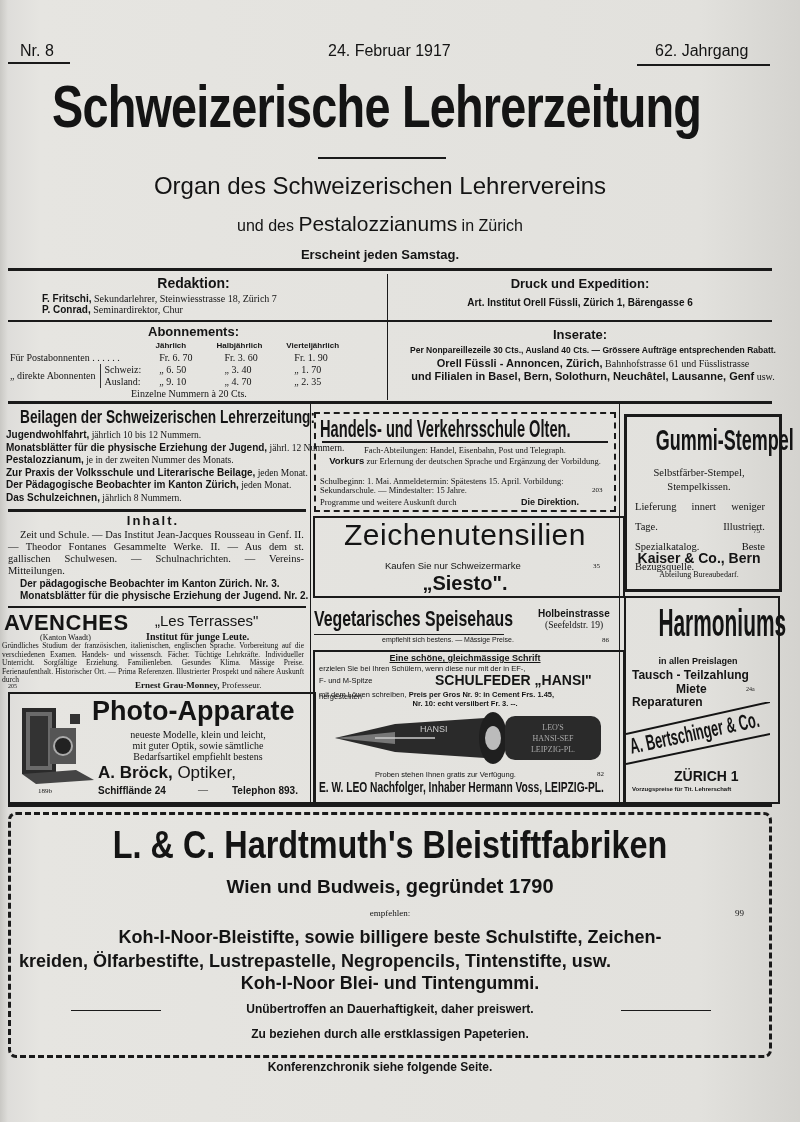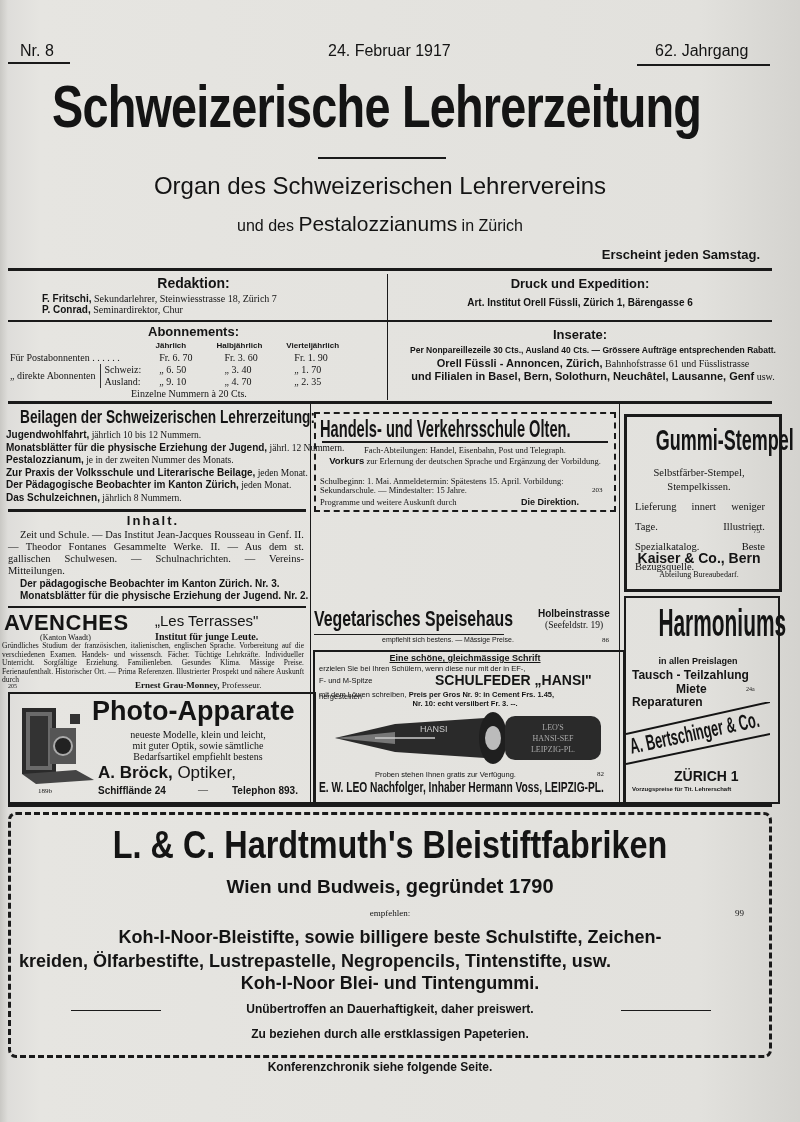--- a/index.html
+++ b/index.html
@@ -11,21 +11,21 @@
   .b{font-weight:bold;}
   .rule{position:absolute;background:#1a1a1a;}
   
   #nr{left:20px;top:42px;font-size:16px;}
   #date{left:328px;top:42px;font-size:16px;}
   #vol{left:655px;top:42px;font-size:16px;}
   #title{left:52px;top:72px;width:660px;font-size:60px;font-weight:bold;letter-spacing:-1px;font-family:"Liberation Sans",sans-serif;transform:scaleX(0.78);transform-origin:left top;white-space:nowrap;}
   #organ{left:0;width:760px;top:172px;font-size:24px;}
   #und{left:0;width:760px;top:212px;font-size:16px;}
   #und .big{font-size:21px;font-weight:normal;}
-  #erscheint{left:0;width:760px;top:247px;font-size:13px;font-weight:bold;text-align:right;}
+  #erscheint{left:0;width:760px;top:247px;font-size:13px;font-weight:bold;}
   .box{position:absolute;border:2px solid #1a1a1a;padding-left:8px;}
   .dash{position:absolute;border:3px dashed #1a1a1a;}
   table.ab{border-collapse:collapse;font-size:10px;}
   table.ab td{padding:0 4px;line-height:12px;white-space:nowrap;}
 </style>
 </head>
 <body>
 
 <div class="page">
 
@@ -117,21 +117,21 @@
   <div class="abs sans b" style="left:20px;top:578px;font-size:10px;line-height:12px;white-space:nowrap">
     <div>Der pädagogische Beobachter im Kanton Zürich.  Nr. 3.</div>
     <div>Monatsblätter für die physische Erziehung der Jugend.  Nr. 2.</div>
   </div>
   <div class="rule" style="left:8px;top:606px;width:298px;height:2px"></div>
 
   <div class="abs" style="left:0;top:608px;width:306px;height:82px">
     <div class="abs sans b" style="left:4px;top:2px;font-size:22px;letter-spacing:0.5px">AVENCHES</div>
     <div class="abs" style="left:40px;top:25px;font-size:8px">(Kanton Waadt)</div>
     <div class="abs sans" style="left:155px;top:4px;font-size:15px">„Les Terrasses"</div>
-    <div class="abs b" style="left:155px;top:23px;font-size:10px">Institut für junge Leute.</div>
+    <div class="abs b" style="left:146px;top:23px;font-size:10px">Institut für junge Leute.</div>
     <div class="abs" style="left:2px;top:34px;width:302px;font-size:7.5px;line-height:8.5px;text-align:justify">Gründliches Studium der französischen, italienischen, englischen Sprache. Vorbereitung auf die verschiedenen Examen. Handels- und wissensch. Fächer. Tüchtige Lehrkräfte. Individueller Unterricht. Sorgfältige Erziehung. Familienleben. Gesundes Klima. Mässige Preise. Ferienaufenthalt. Historischer Ort. — Prima Referenzen. Illustrierter Prospekt und nähere Auskunft durch</div>
     <div class="abs" style="left:8px;top:75px;font-size:6px">205</div>
     <div class="abs" style="left:135px;top:72px;font-size:9px;white-space:nowrap"><b>Ernest Grau-Monney,</b> <span>Professeur.</span></div>
   </div>
 
   <div class="box" style="left:8px;top:692px;width:296px;height:108px;border-width:2px">
     <svg class="abs" style="left:6px;top:8px" width="78" height="82" viewBox="0 0 78 82">
       <rect x="6" y="6" width="34" height="66" fill="#2a2a2a"></rect>
       <rect x="10" y="10" width="26" height="58" fill="#6a6a6a"></rect>
       <rect x="14" y="14" width="18" height="50" fill="#333"></rect>
@@ -158,20 +158,26 @@
     <div class="abs sans b" style="left:4px;top:1px;font-size:24px;white-space:nowrap;transform:scaleX(0.61);transform-origin:left top">Handels- und Verkehrsschule Olten.</div>
     <div class="rule" style="left:6px;top:27px;width:286px;height:2px"></div>
     <div class="abs c" style="left:0;width:298px;top:31px;font-size:8.5px">Fach-Abteilungen: Handel, Eisenbahn, Post und Telegraph.</div>
     <div class="abs c" style="left:4px;width:290px;top:42px;font-size:8.5px;line-height:9px"><b class="sans" style="font-size:9.5px">Vorkurs</b> <span>zur Erlernung der deutschen Sprache und Ergänzung der Vorbildung.</span></div>
     <div class="abs" style="left:4px;width:270px;top:63px;font-size:8.5px;line-height:9px">Schulbeginn: 1. Mai.  Anmeldetermin: Spätestens 15. April.  Vorbildung: Sekundarschule. — Mindestalter: 15 Jahre.</div>
     <div class="abs" style="left:276px;top:72px;font-size:7px">203</div>
     <div class="abs" style="left:4px;top:83px;font-size:8.5px">Programme und weitere Auskunft durch</div>
     <div class="abs sans b" style="left:205px;top:83px;font-size:9px">Die Direktion.</div>
   </div>
 
+  <div class="box" style="left:313px;top:516px;width:300px;height:78px">
+    <div class="abs c sans" style="left:0;width:300px;top:0px;font-size:30px;letter-spacing:0.5px">Zeichenutensilien</div>
+    <div class="abs sans" style="left:70px;top:42px;font-size:9.5px">Kaufen Sie nur Schweizermarke</div>
+    <div class="abs" style="left:278px;top:44px;font-size:7px">35</div>
+    <div class="abs c sans b" style="left:0;width:300px;top:54px;font-size:20px">„Siesto".</div>
+  </div>
 
   <div class="abs" style="left:312px;top:604px;width:306px;height:42px">
     <div class="abs sans b" style="left:2px;top:2px;font-size:22px;white-space:nowrap;transform:scaleX(0.72);transform-origin:left top">Vegetarisches Speisehaus</div>
     <div class="rule" style="left:2px;top:30px;width:190px;height:1px"></div>
     <div class="abs sans b" style="left:226px;top:4px;font-size:10px">Holbeinstrasse</div>
     <div class="abs" style="left:233px;top:16px;font-size:9.5px">(Seefeldstr. 19)</div>
     <div class="abs sans" style="left:70px;top:32px;font-size:7px">empfiehlt sich bestens. — Mässige Preise.</div>
     <div class="abs" style="left:290px;top:32px;font-size:7px">86</div>
   </div>
 

